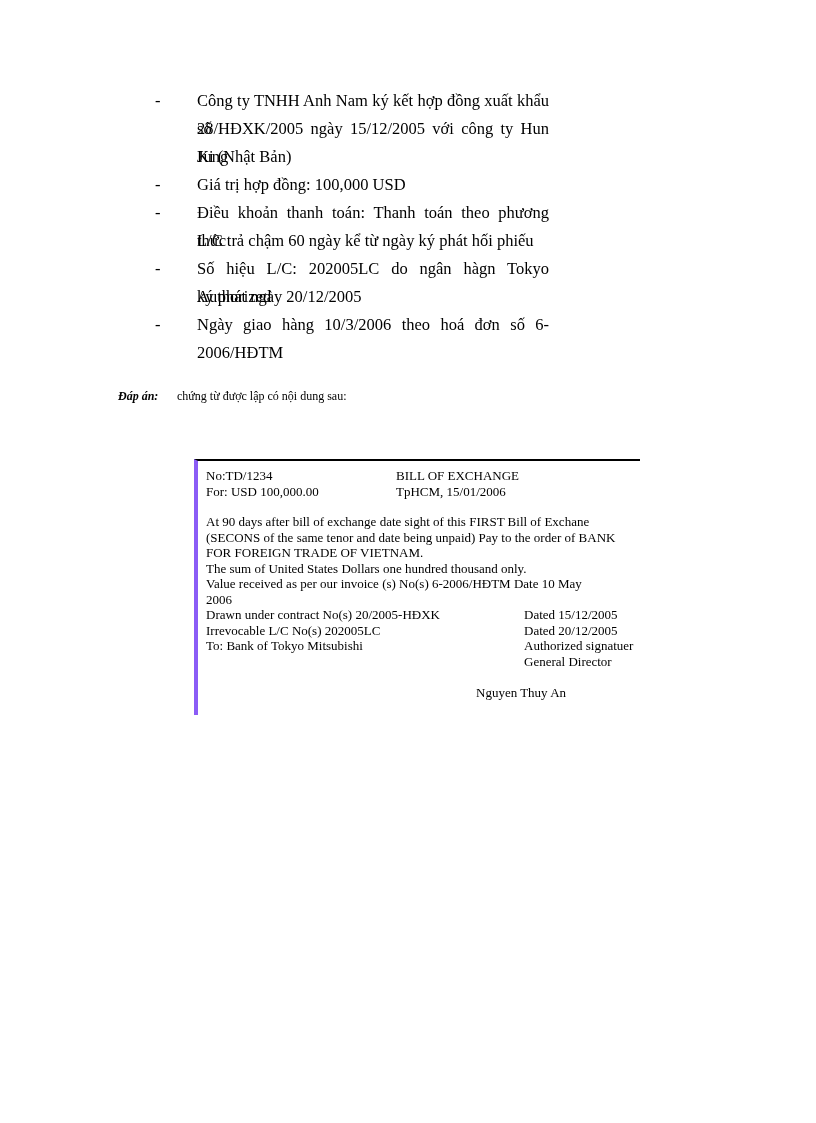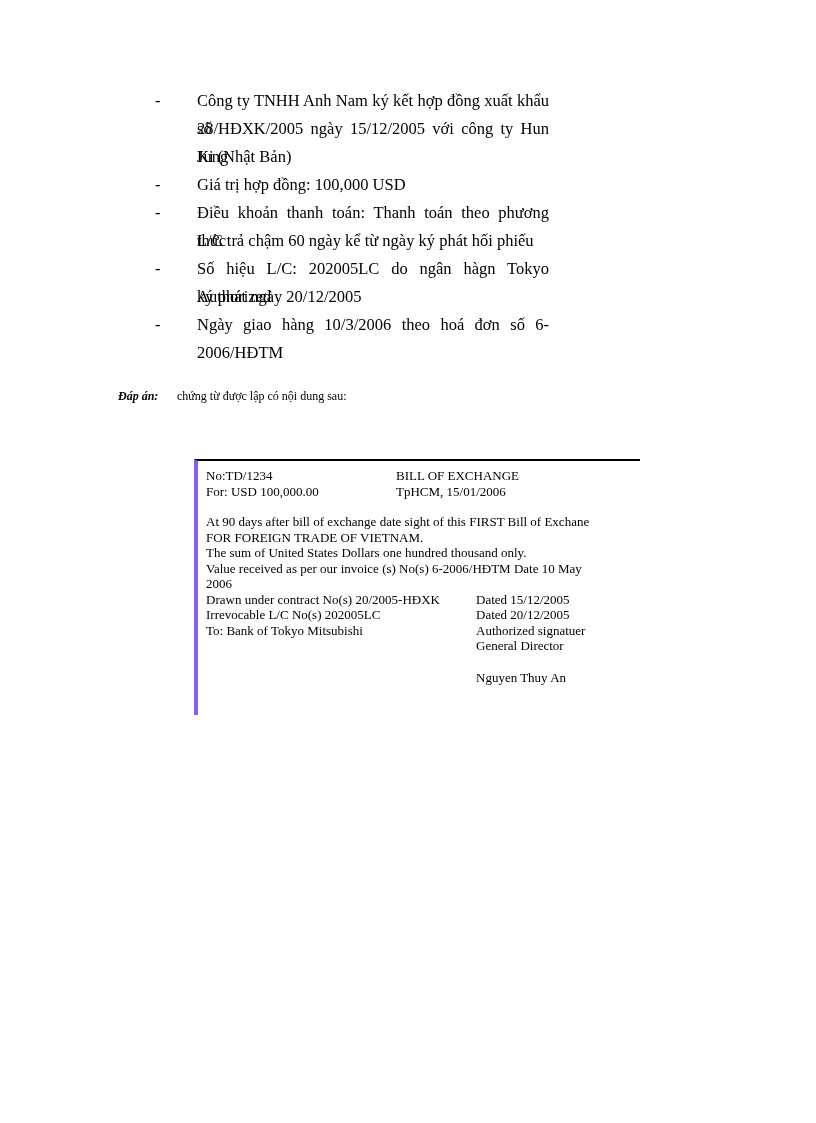--- a/index.html
+++ b/index.html
@@ -27,21 +27,21 @@
     width:434px;height:247px;
     border-top:2px solid #000000;border-left:4px solid #8b5cf6;
     padding:7px 0 0 8px;
     font-size:13px;line-height:15.5px;margin-left:47px;
   }
   .bill-header{display:flex;}
   .bill-header .bh-left{width:190px;}
   .bill-header .bh-right{flex:1;}
   .bill-spacer{height:15px;}
   .bodyline{min-height:15.5px;}
-  .drow{display:flex;min-height:15.5px;}
+  .drow{display:flex;min-height:15.5px;gap:48px;}
   .drow .dleft{width:270px;}
   .drow .dright{flex:1;}
   .sigblock{margin-top:16px;margin-left:270px;}
 </style>
 </head>
 <body>
 
 <div class="page">
 
   <div class="bullets">
@@ -103,20 +103,21 @@
       <div class="bh-right">
         <div>BILL OF EXCHANGE</div>
         <div>TpHCM, 15/01/2006</div>
       </div>
     </div>
 
     <div class="bill-spacer"></div>
 
     <div>
         <div class="bodyline">At 90 days after bill of exchange date sight of this FIRST Bill of Exchane</div>
+        <div class="bodyline">(SECONS of the same tenor and date being unpaid) Pay to the order of BANK</div>
         <div class="bodyline">FOR FOREIGN TRADE OF VIETNAM.</div>
         <div class="bodyline">The sum of United States Dollars one hundred thousand only.</div>
         <div class="bodyline">Value received as per our invoice (s) No(s) 6-2006/HĐTM Date 10 May</div>
         <div class="bodyline">2006</div>
       </div>
 
     <div>
         <div class="drow">
         <div class="dleft">Drawn under contract No(s) 20/2005-HĐXK</div>
         <div class="dright">Dated 15/12/2005</div>

